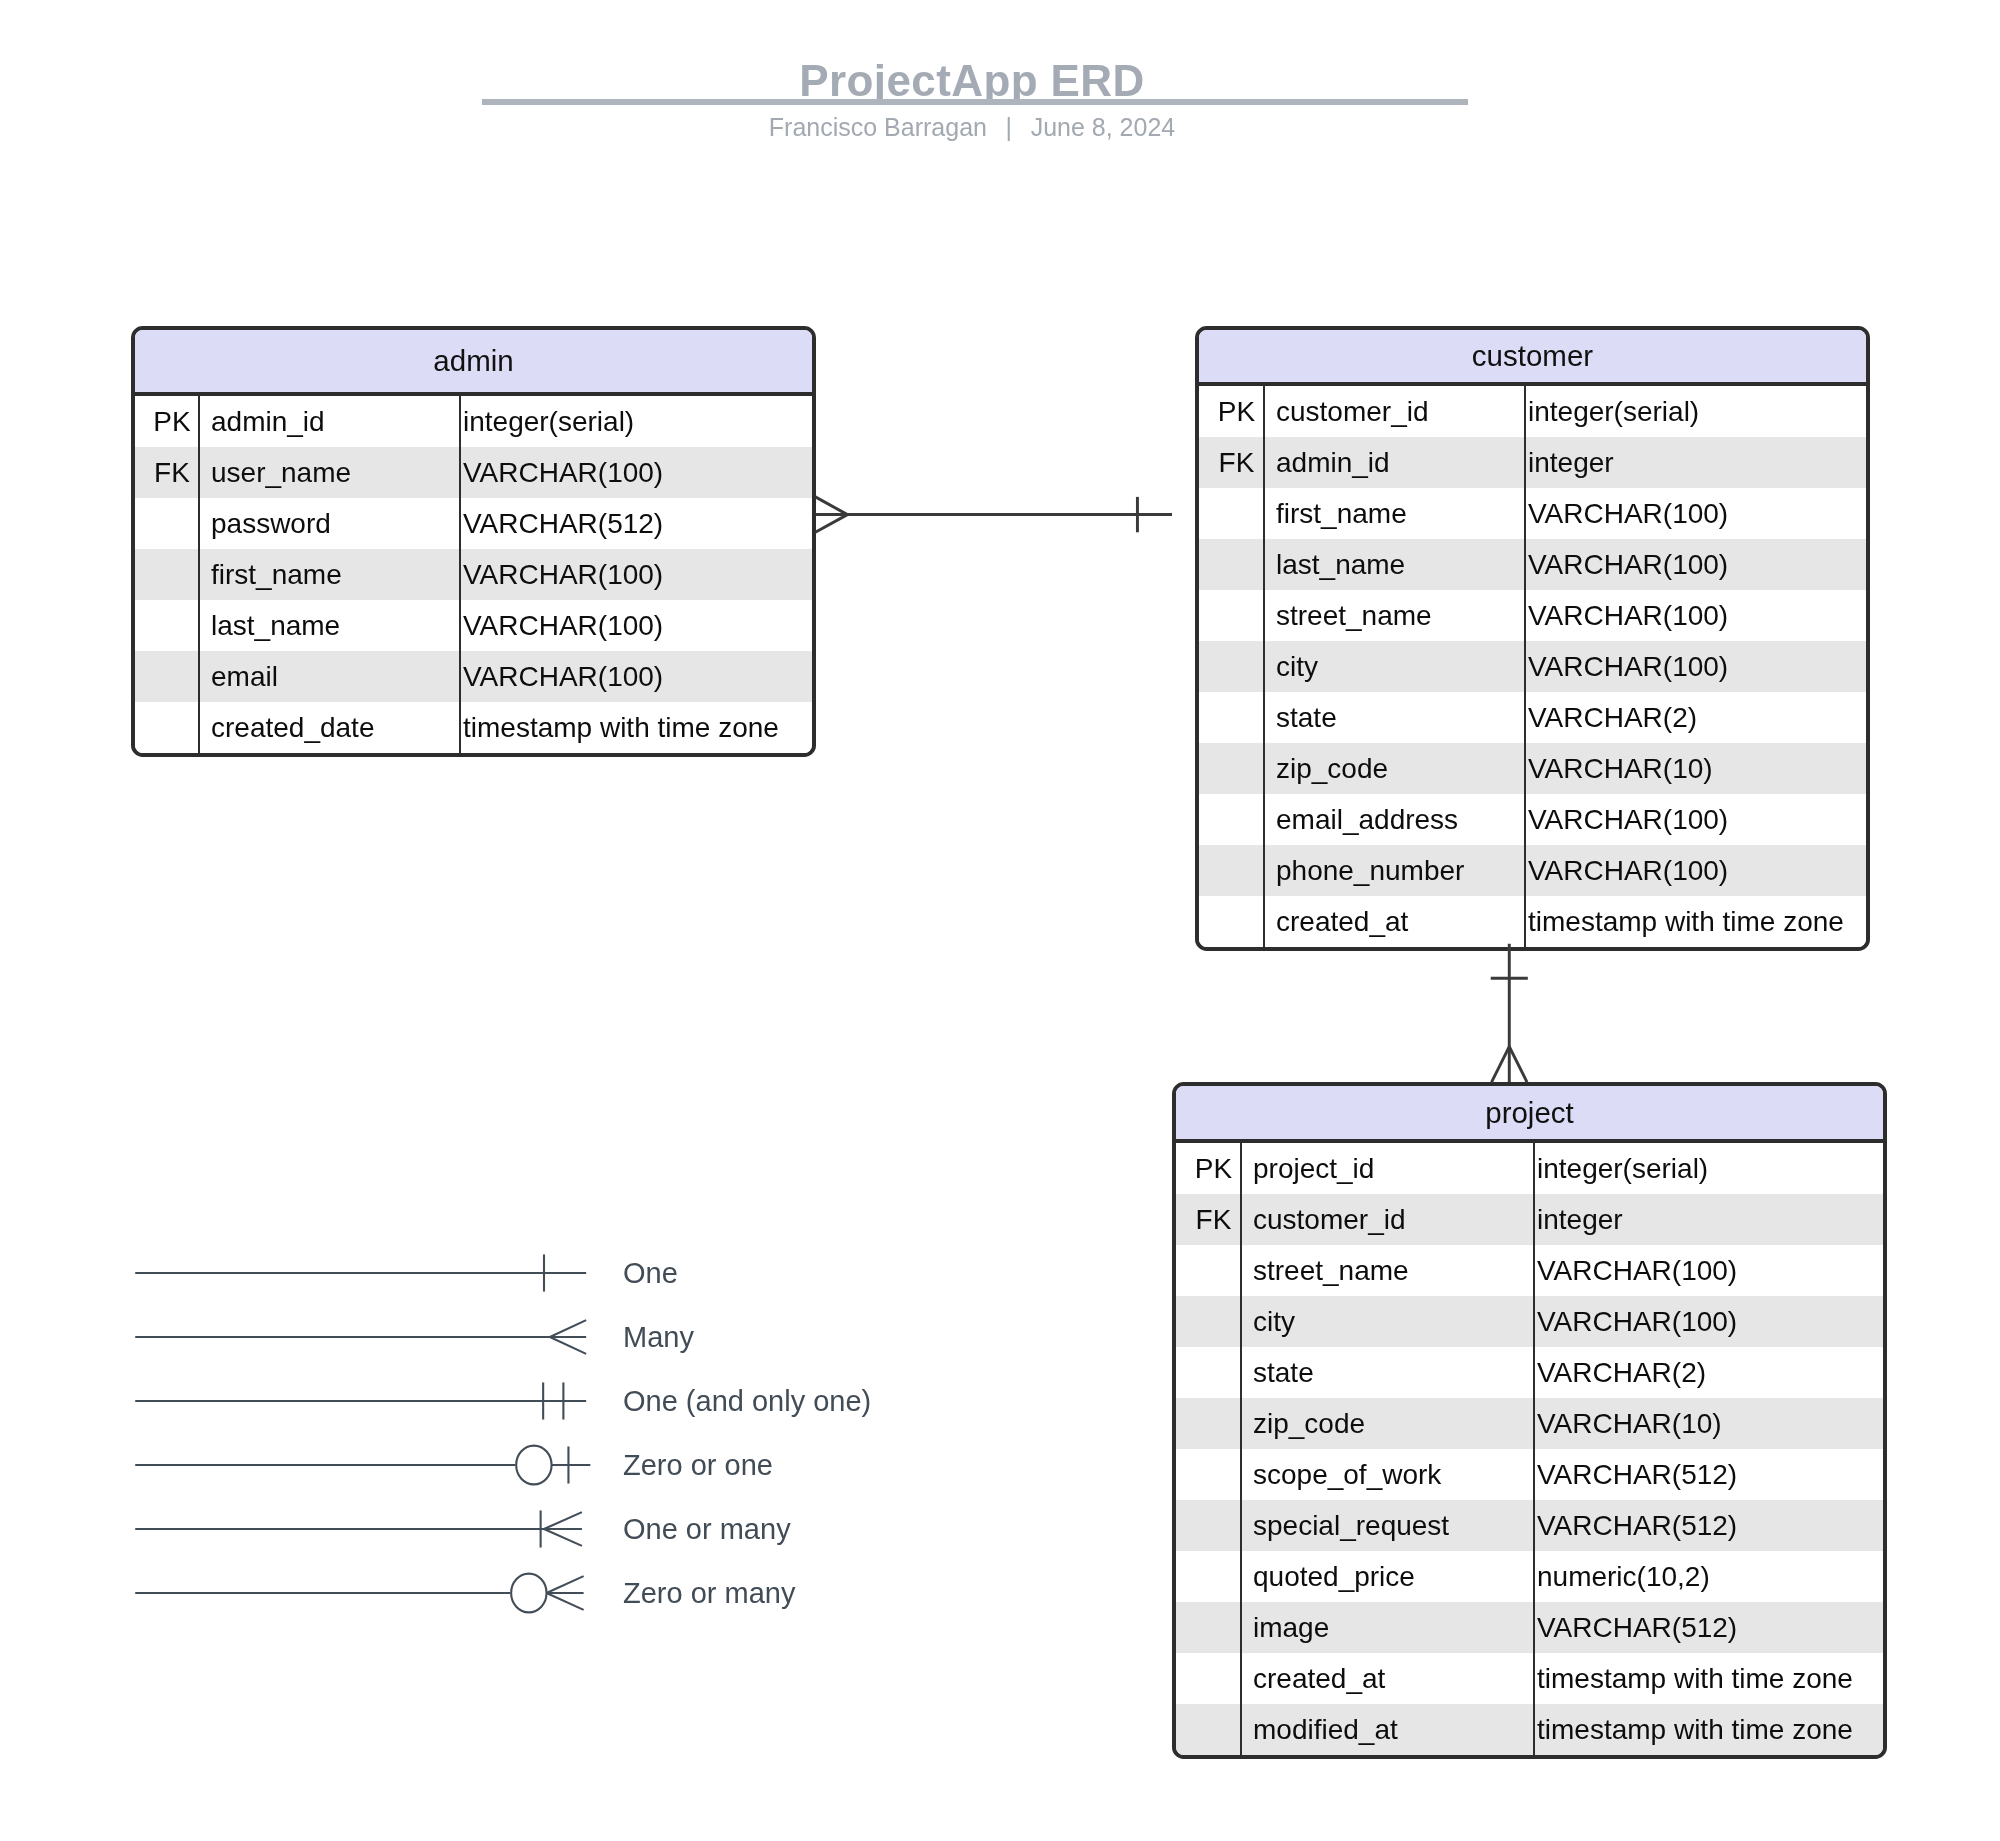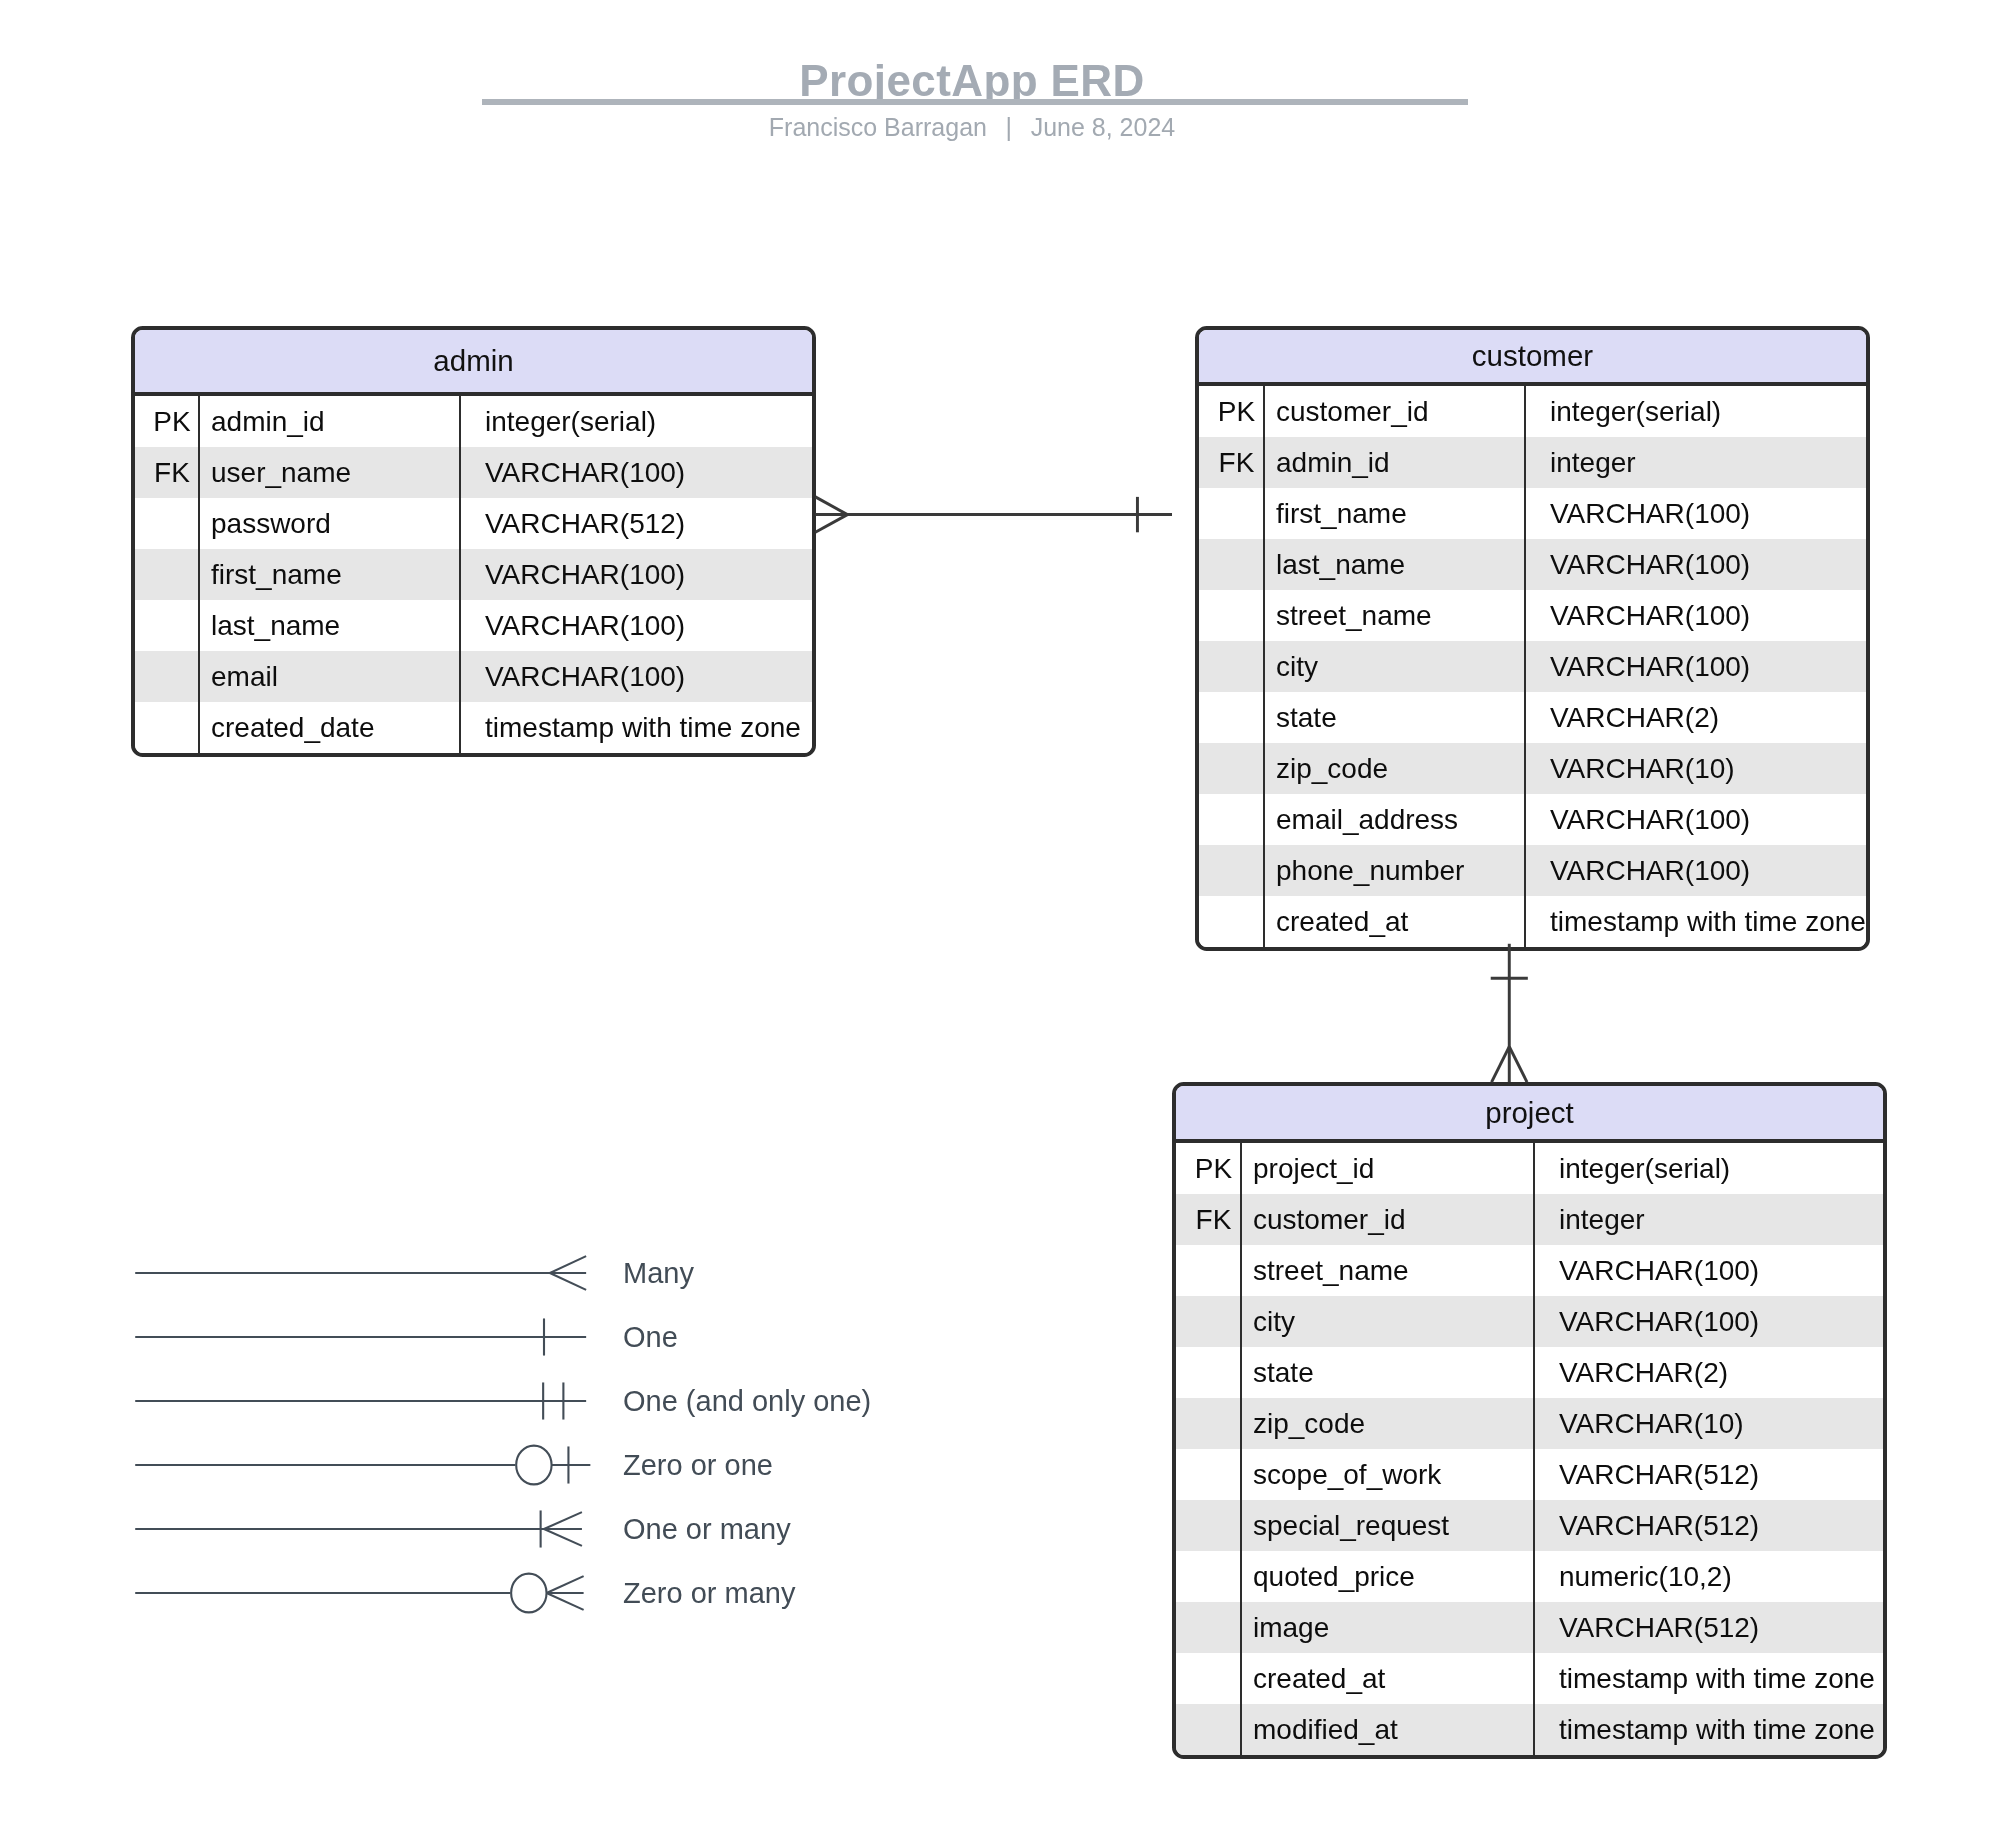--- a/index.html
+++ b/index.html
@@ -71,21 +71,21 @@
   }
   .cell.key {
     justify-content: center;
     border-right: 2.5px solid var(--border, #2d2d2d);
     padding-left: 11px;
   }
   .cell.name {
     padding-left: 11px;
     border-right: 2.5px solid var(--border, #2d2d2d);
   }
-  .cell.type { padding-left: 24px; }
+  .cell.type { padding-left: 2px; }
 
   .entity-admin { left: 131px; top: 326px; width: 685px; }
   .entity-admin .entity-header { height: 66px; }
   .entity-admin .row { grid-template-columns: 65px 261px 1fr; height: 51px; }
 
   .entity-customer { left: 1172px; top: 326px; width: 675px; margin-left: 23px; }
   .entity-customer .entity-header { height: 56px; }
   .entity-customer .row { grid-template-columns: 66px 261px 1fr; height: 51px; }
 
   .entity-project { left: 1172px; top: 1082px; width: 715px; }
@@ -331,32 +331,32 @@
       <line x1="1790" y1="1241" x2="1769" y2="1283"></line>
       <line x1="1790" y1="1241" x2="1811" y2="1283"></line>
     </g>
   </svg>
 
   <div class="legend">
 
     <div class="legend-item">
       <svg class="legend-symbol" width="472" height="44" viewBox="0 0 560 52">
         <line x1="5" y1="26" x2="540" y2="26"></line>
+        <line x1="490" y1="4" x2="490" y2="48"></line>
+      </svg>
+      <span class="legend-label">One</span>
+    </div>
+
+    <div class="legend-item">
+      <svg class="legend-symbol" width="472" height="44" viewBox="0 0 560 52">
+        <line x1="5" y1="26" x2="540" y2="26"></line>
         <line x1="497" y1="26" x2="540" y2="6"></line>
         <line x1="497" y1="26" x2="540" y2="46"></line>
       </svg>
       <span class="legend-label">Many</span>
-    </div>
-
-    <div class="legend-item">
-      <svg class="legend-symbol" width="472" height="44" viewBox="0 0 560 52">
-        <line x1="5" y1="26" x2="540" y2="26"></line>
-        <line x1="490" y1="4" x2="490" y2="48"></line>
-      </svg>
-      <span class="legend-label">One</span>
     </div>
 
     <div class="legend-item">
       <svg class="legend-symbol" width="472" height="44" viewBox="0 0 560 52">
         <line x1="5" y1="26" x2="540" y2="26"></line>
         <line x1="489" y1="4" x2="489" y2="48"></line>
         <line x1="513" y1="4" x2="513" y2="48"></line>
       </svg>
       <span class="legend-label">One (and only one)</span>
     </div>

